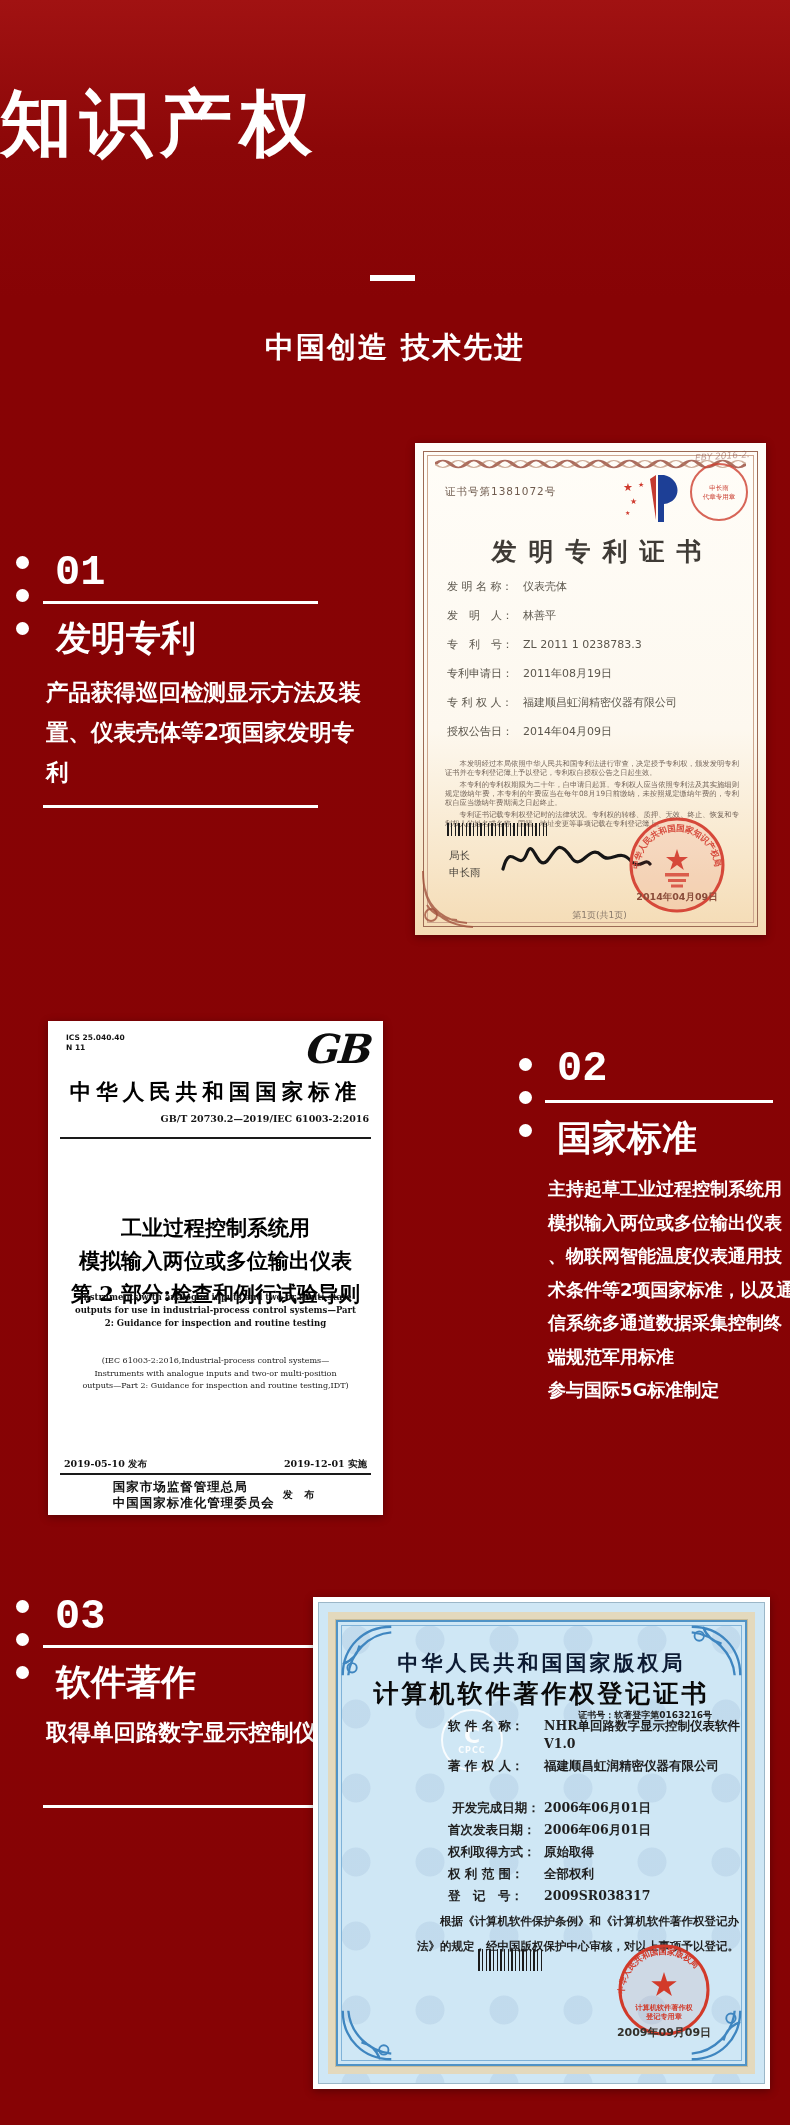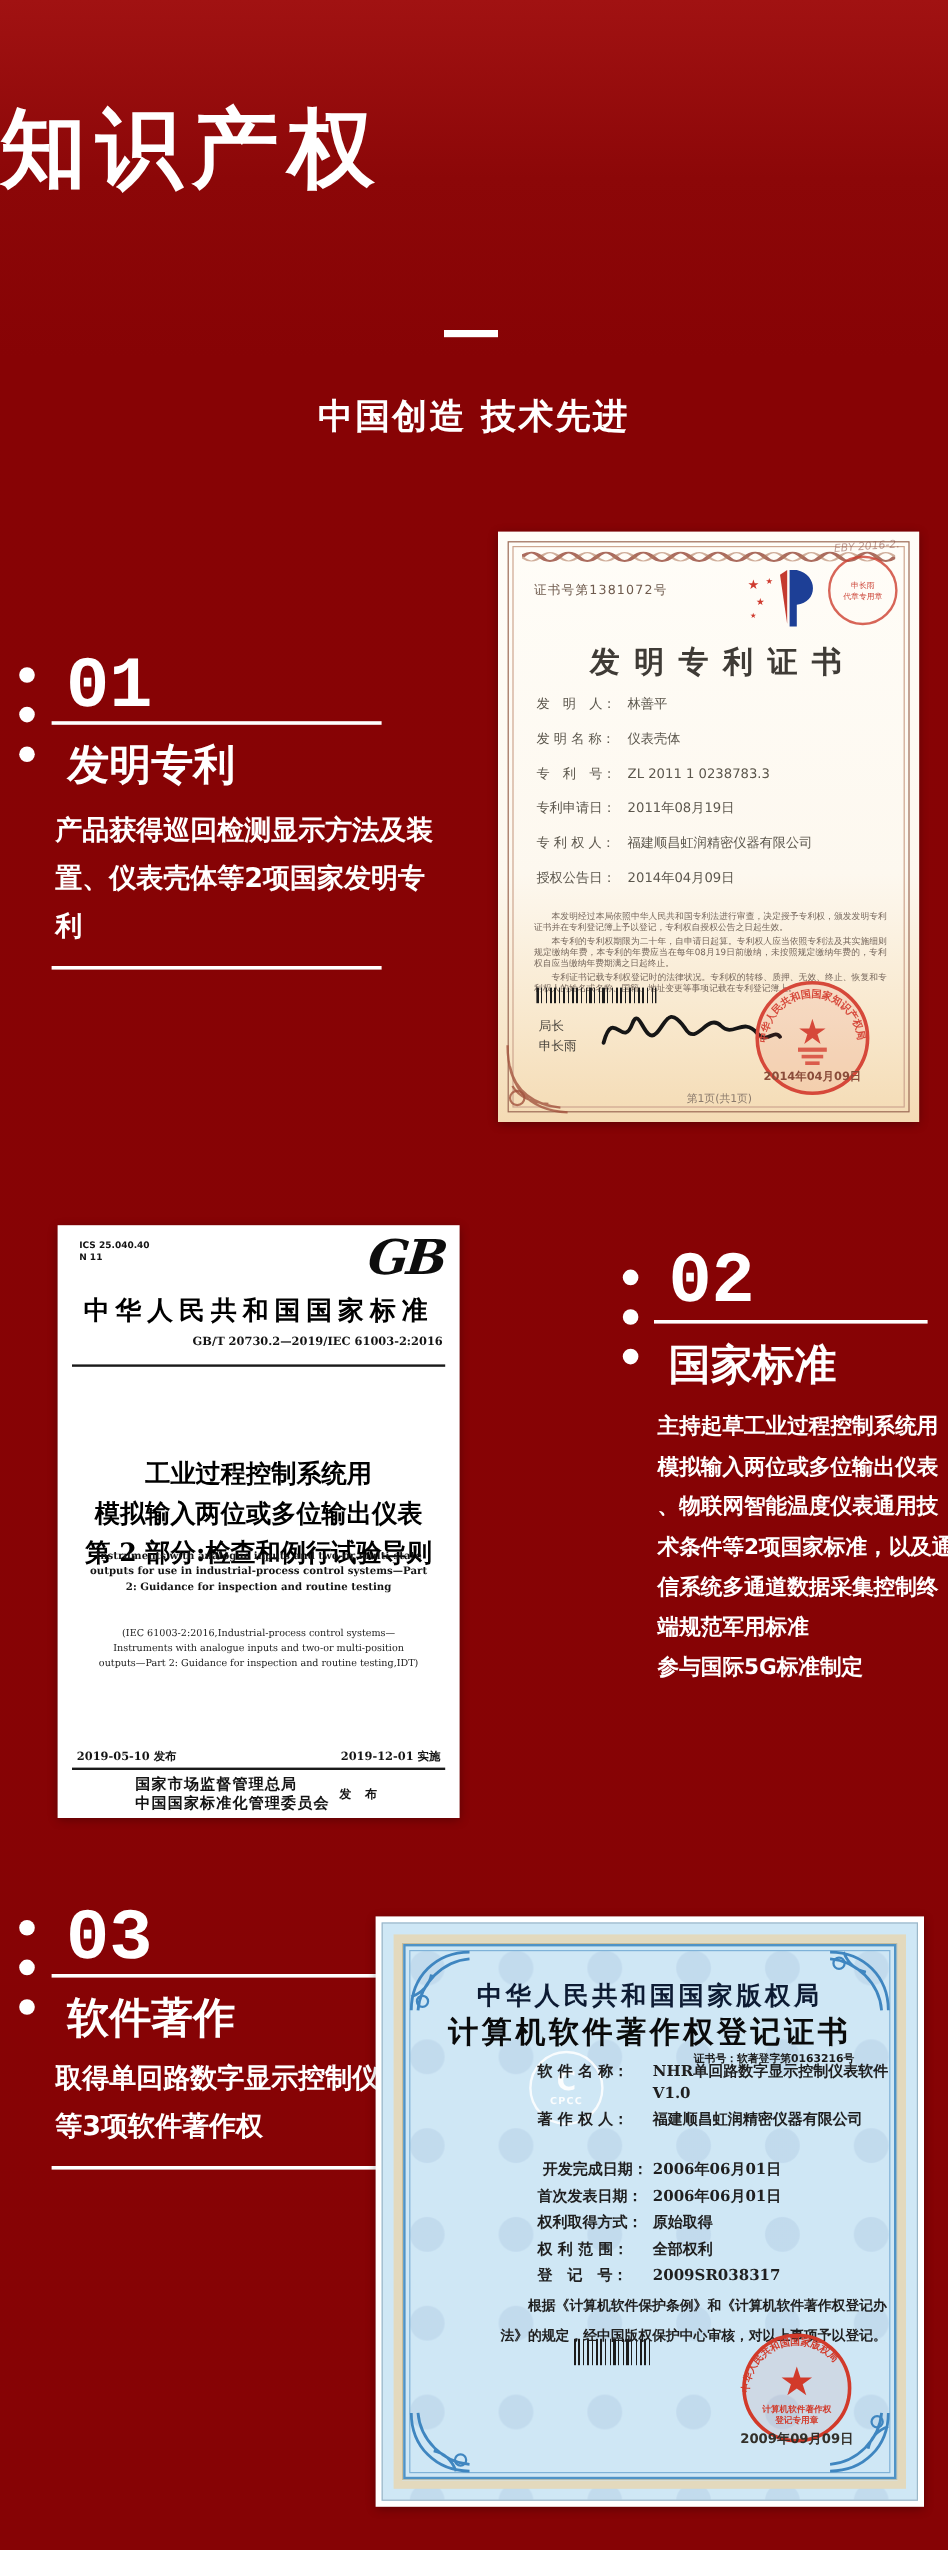--- a/index.html
+++ b/index.html
@@ -11,21 +11,21 @@
   .abs{position:absolute;}
   
   .page-title{top:84px;left:0;right:0;text-align:left;color:#fff;
     font-size:72px;font-weight:900;letter-spacing:8px;line-height:1.1;}
   .title-dash{top:275px;left:370px;width:45px;height:6px;background:#fff;}
   .page-subtitle{top:328px;left:0;right:0;text-align:center;color:#fff;
     font-size:29px;font-weight:700;letter-spacing:2px;}
   
   .dotcol .dot{width:13px;height:13px;border-radius:50%;background:#fff;margin-bottom:20px;}
   .sec-num{font-family:"Liberation Mono","DejaVu Sans Mono",monospace;
-    font-weight:700;font-size:60px;line-height:58px;color:#fff;}
+    font-weight:700;font-size:42px;line-height:58px;color:#fff;}
   .sec-rule{height:3px;background:#fff;}
   .sec-heading{font-size:35px;line-height:42px;font-weight:800;color:#fff;}
   .sec-body div{color:#fff;white-space:nowrap;font-weight:600;}
   .body-lg div{font-size:22.5px;line-height:40px;}
   .body-sm div{font-size:18px;line-height:33.5px;}
   
   .cert-patent{left:415px;top:443px;width:351px;height:492px;
     background:linear-gradient(180deg,#fffdf8 0%,#fdf8ef 58%,#f8e7cb 84%,#f4dbb4 100%);
     box-shadow:0 2px 8px rgba(0,0,0,.35);}
   .cp-b1{inset:8px;border:1px solid #9c6a55;}
@@ -147,22 +147,22 @@
     <svg class="abs" style="left:208px;top:30px;width:66px;height:52px;" viewBox="0 0 66 52">
       <text x="0" y="18" font-size="11" fill="#cf3a2e">★</text>
       <text x="7" y="31" font-size="8" fill="#cf3a2e">★</text>
       <text x="15" y="14" font-size="7" fill="#cf3a2e">★</text>
       <text x="2" y="42" font-size="6" fill="#cf3a2e">★</text>
       <polygon points="27,6 33,2 33,47" fill="#c43b30"></polygon>
       <path d="M35,2 L41,2 C59,6 59,29 41,31 L41,49 L35,49 Z" fill="#1d3f96"></path>
     </svg>
     <div class="abs cp-title">发明专利证书</div>
     <div class="abs cp-fields">
+      <div class="cp-row"><span class="lab">发 明 名 称：</span><span>仪表壳体</span></div>
       <div class="cp-row"><span class="lab">发　明　人：</span><span>林善平</span></div>
-      <div class="cp-row"><span class="lab">发 明 名 称：</span><span>仪表壳体</span></div>
       <div class="cp-row"><span class="lab">专　利　号：</span><span>ZL 2011 1 0238783.3</span></div>
       <div class="cp-row"><span class="lab">专利申请日：</span><span>2011年08月19日</span></div>
       <div class="cp-row"><span class="lab">专 利 权 人：</span><span>福建顺昌虹润精密仪器有限公司</span></div>
       <div class="cp-row"><span class="lab">授权公告日：</span><span>2014年04月09日</span></div>
     </div>
     <div class="abs cp-paras">
       <p>本发明经过本局依照中华人民共和国专利法进行审查，决定授予专利权，颁发发明专利证书并在专利登记簿上予以登记，专利权自授权公告之日起生效。</p>
       <p>本专利的专利权期限为二十年，自申请日起算。专利权人应当依照专利法及其实施细则规定缴纳年费，本专利的年费应当在每年08月19日前缴纳，未按照规定缴纳年费的，专利权自应当缴纳年费期满之日起终止。</p>
       <p>专利证书记载专利权登记时的法律状况。专利权的转移、质押、无效、终止、恢复和专利权人的姓名或名称、国籍、地址变更等事项记载在专利登记簿上。</p>
     </div>
@@ -244,21 +244,20 @@
   <div class="abs dotcol" style="left:16px;top:1600px;">
     <div class="dot"></div>
     <div class="dot"></div>
     <div class="dot"></div>
   </div>
   <div class="abs sec-num" style="left:55px;top:1588px;">03</div>
   <div class="abs sec-rule" style="left:43px;top:1645px;width:275px;"></div>
   <div class="abs sec-heading" style="left:56px;top:1661px;">软件著作</div>
   <div class="abs sec-body body-lg" style="left:46px;top:1712px;">
     <div>取得单回路数字显示控制仪</div>
-    <div>等3项软件著作权</div>
   </div>
   <div class="abs sec-rule" style="left:43px;top:1805px;width:275px;"></div>
 
   <div class="abs cert-sw">
     <div class="abs cs-frame">
       <div class="abs cs-band"></div>
       <div class="abs cs-blue"></div>
       <div class="abs cs-blue2"></div>
       <svg class="abs corner-swirl" style="left:20px;top:20px;" viewBox="0 0 60 60">
         <path d="M4,56 C4,26 26,4 56,4 M10,56 C12,32 32,12 56,10 M4,44 C14,40 20,34 22,24" stroke="#3f86c0" stroke-width="2.5" fill="none"></path>

